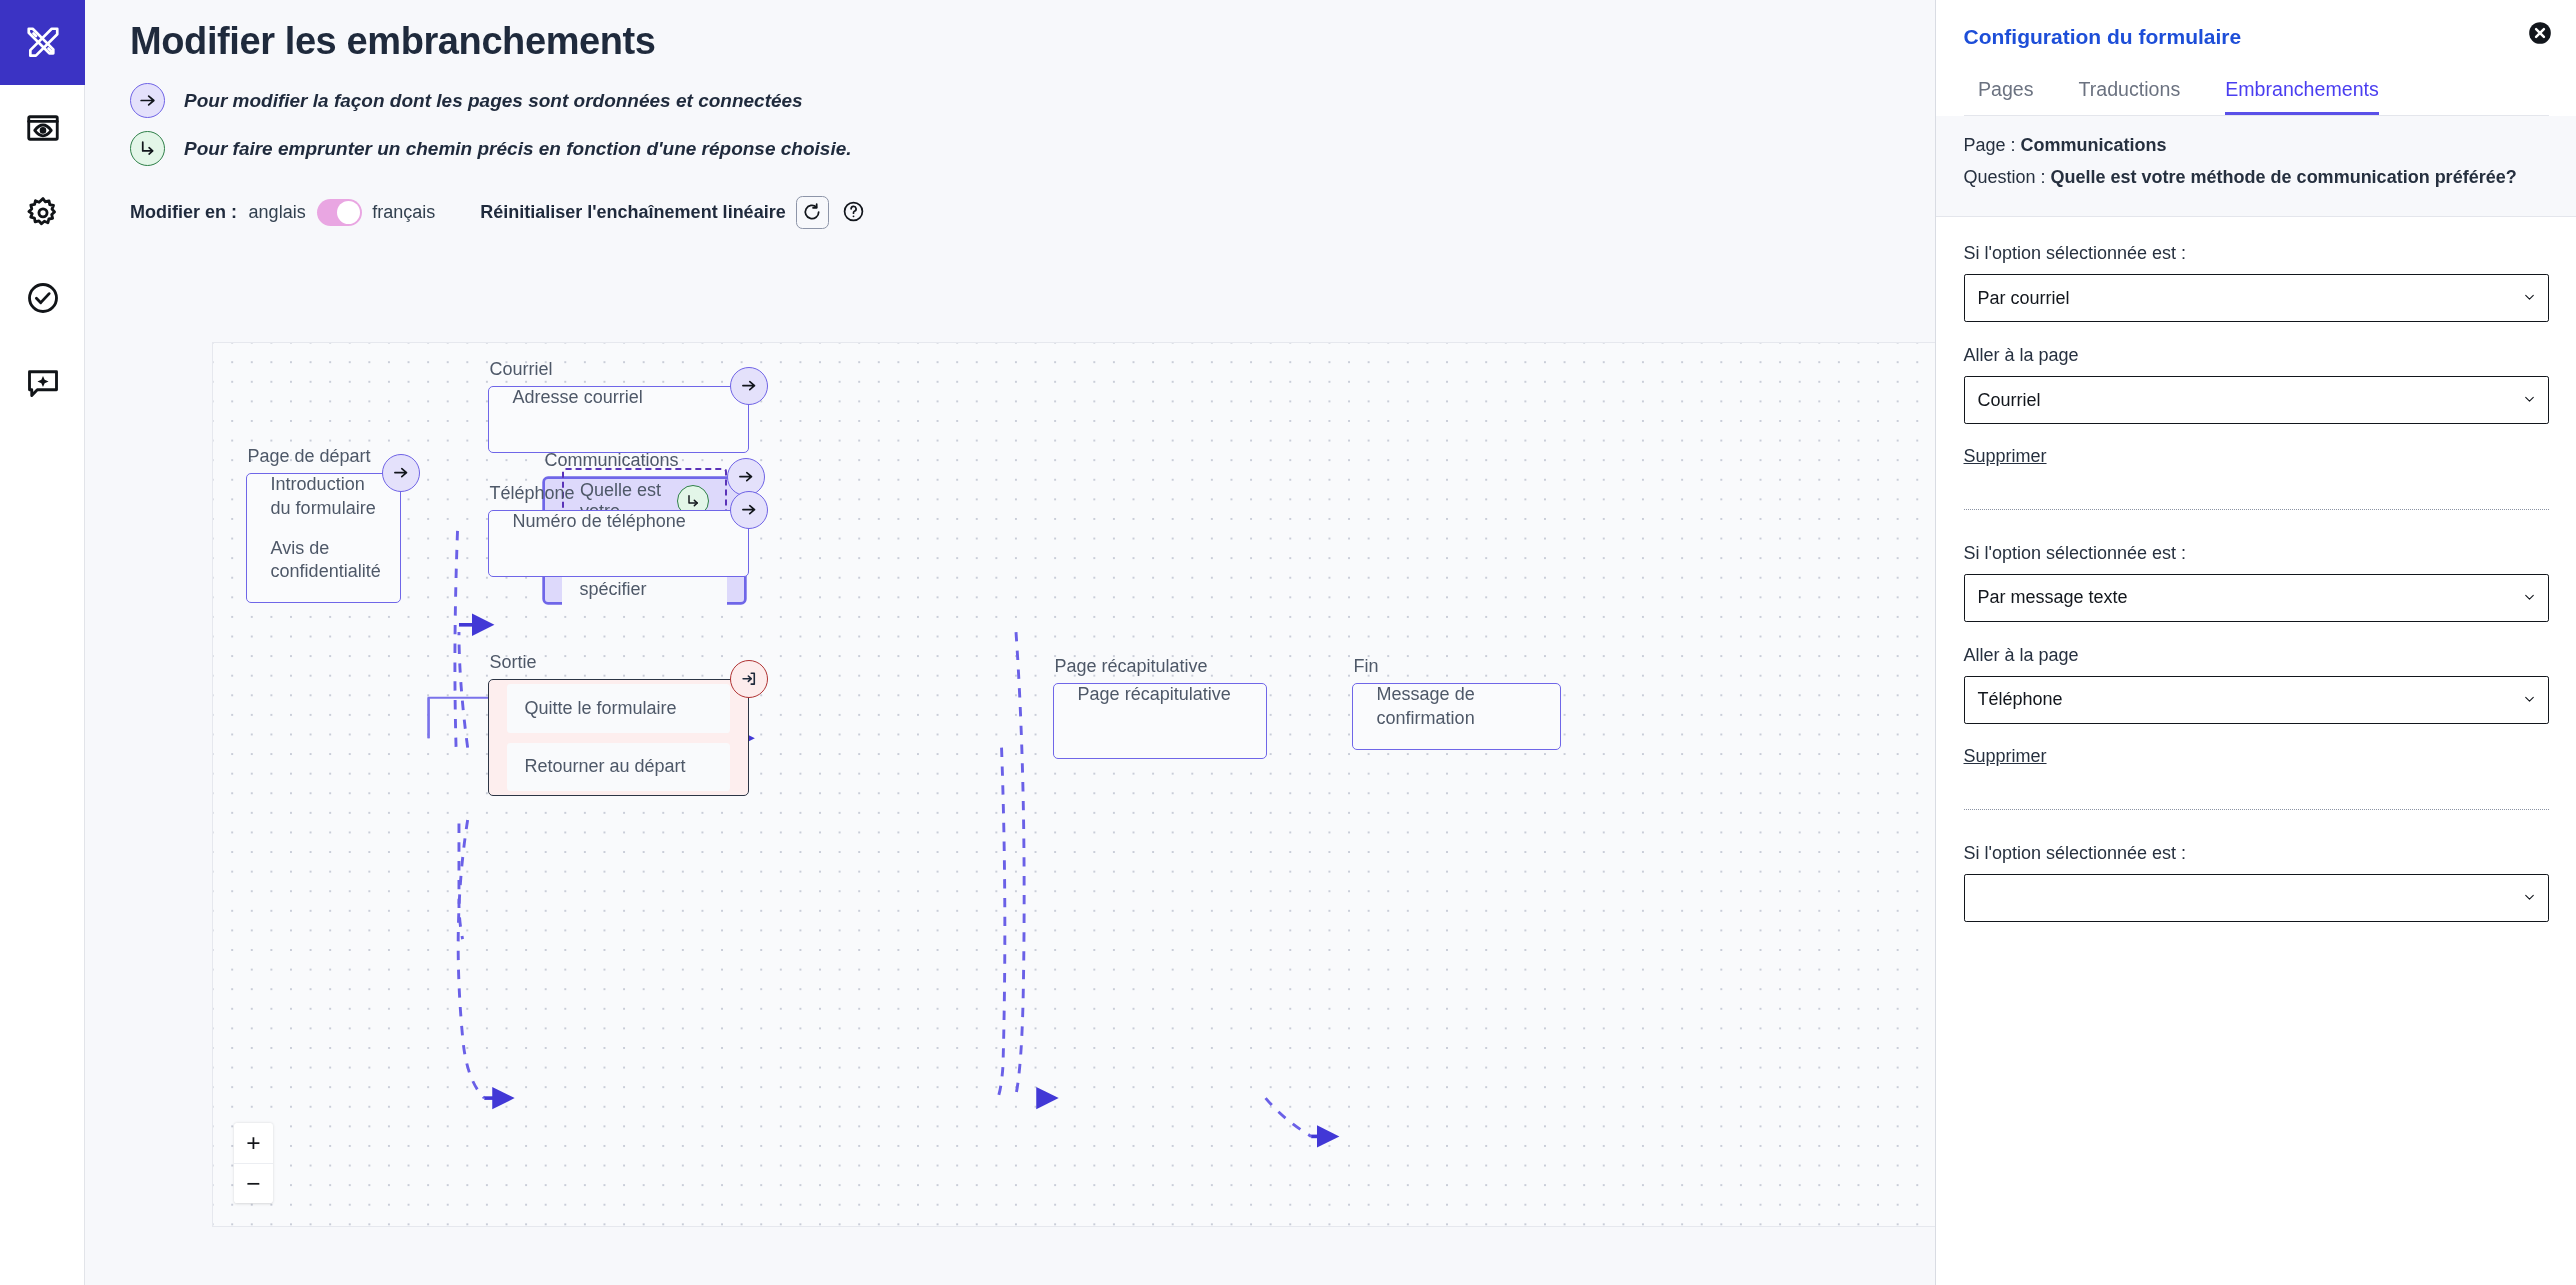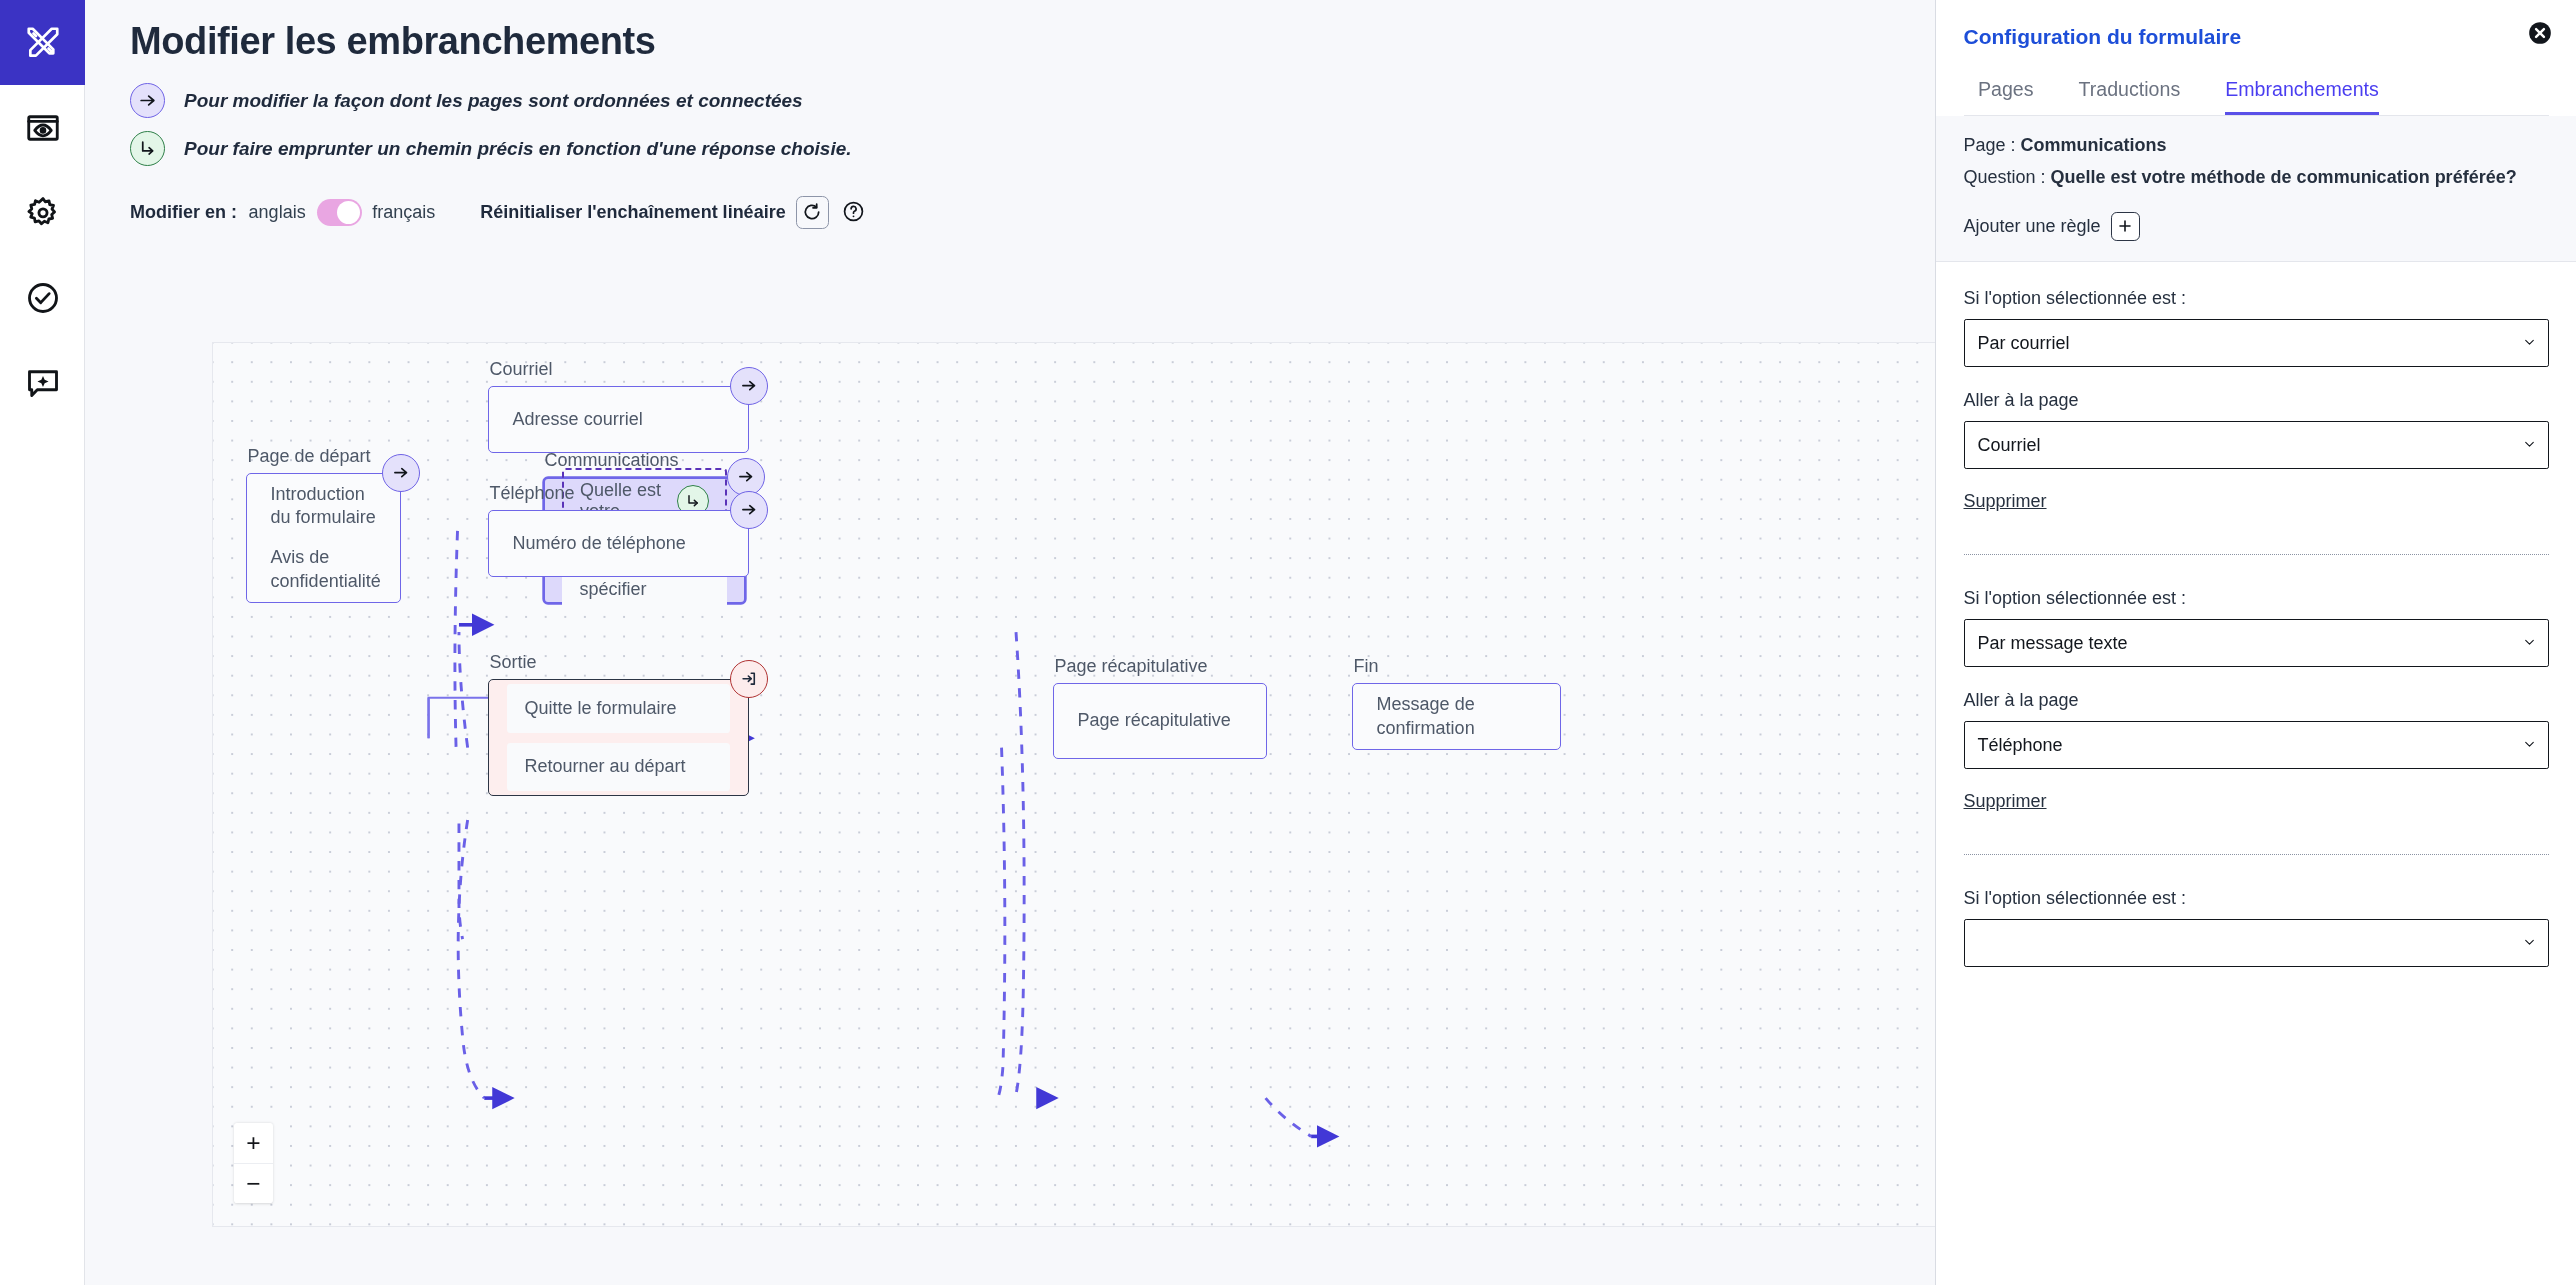--- a/index.html
+++ b/index.html
@@ -128,21 +128,21 @@
   }
   .node-box.sortie {
     border: 1.8px solid #2c3545; background: #fdeeee;
   }
   .node-box.selected {
     border: 2.9px solid #6f66e8; background: #ddd9fb;
     box-shadow: 0 0 0 0.7px #6f66e8;
   }
   .node-items {
     position: absolute; inset: 0;
-    display: flex; flex-direction: column; justify-content: center;
+    display: flex; flex-direction: column; justify-content: flex-start;
     padding: 0 24.6px; gap: 16px;
   }
   .node-items.padded { padding: 19px 19px; justify-content: center; gap: 10px; }
   .item-plain {
     font-size: 18px; color: #4e5868; line-height: 1.32;
   }
   .item-white {
     background: #f9fafc; border-radius: 3.6px;
     padding: 13.8px 17.4px; font-size: 18px; color: #4e5868;
   }
@@ -532,30 +532,20 @@
     </div>
   </div>
 
   <div id="panel-meta">
     <div class="meta-line">
       <span>Page : </span><b>Communications</b>
     </div>
     <div class="meta-line">
       <span>Question : </span><b>Quelle est votre méthode de communication préférée?</b>
     </div>
-    <div id="add-rule-row">
-      <span id="add-rule-label">Ajouter une règle</span>
-      <div id="add-rule-btn">
-        <span>
-          <svg width="16" height="16" viewBox="0 0 24 24" fill="none" stroke="#12161c" stroke-width="2.4" stroke-linecap="round">
-            <path d="M12 4.5v15M4.5 12h15"></path>
-          </svg>
-        </span>
-      </div>
-    </div>
   </div>
 
   <div id="panel-body">
 
     <div class="rule-block">
       <div class="field-label">Si l'option sélectionnée est :</div>
       <div class="select-box">
         <span>Par courriel</span>
         <span class="chev">
           <svg width="13" height="13" viewBox="0 0 24 24" fill="none" stroke="#12161c" stroke-width="2" stroke-linecap="round" stroke-linejoin="round">

